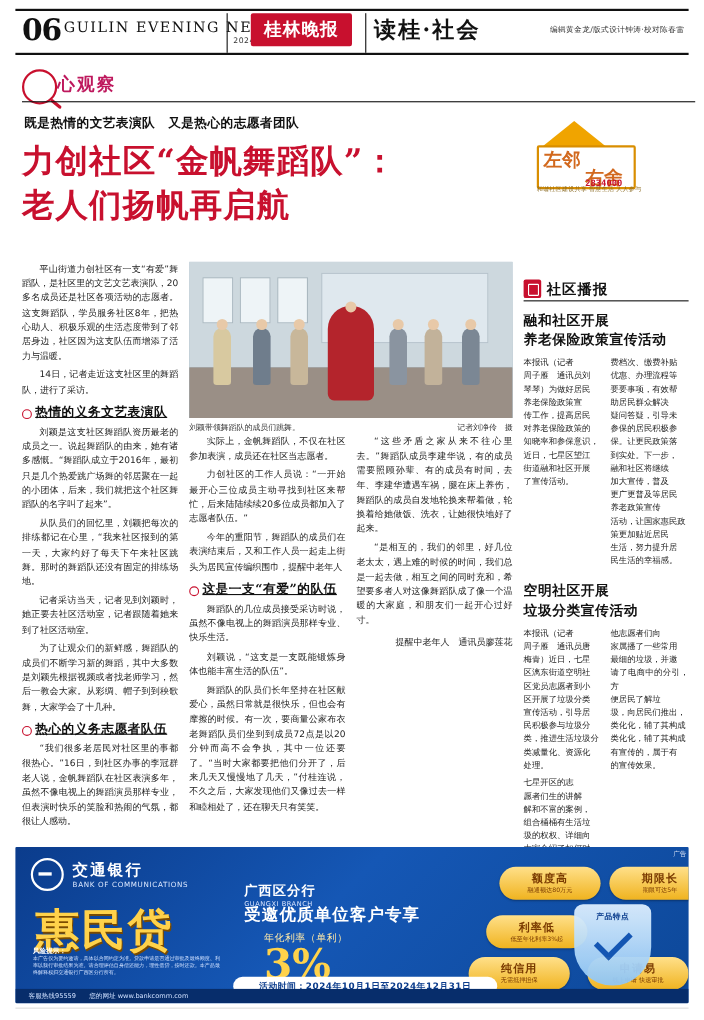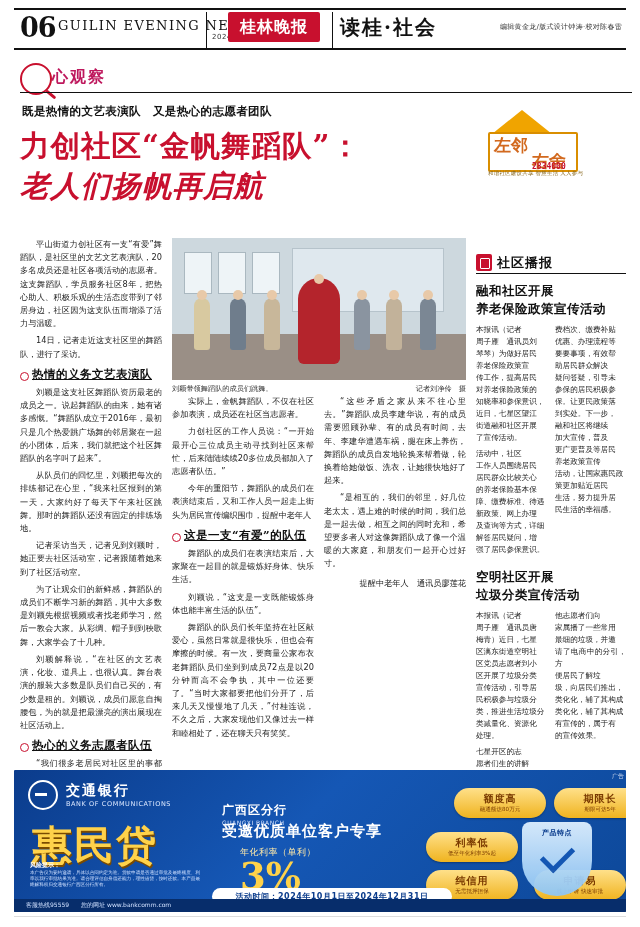--- a/index.html
+++ b/index.html
@@ -74,21 +74,21 @@
   .shoulder{
     position:absolute;left:22px;top:104px;width:420px;
     font-size:11.5px;font-weight:bold;color:#111;letter-spacing:.4px;
   }
   .headline{
     position:absolute;left:20px;top:126px;width:430px;
     font-family:"DejaVu Serif","Liberation Serif",serif;
     font-weight:bold;color:#c8102e;
     font-size:29.5px;line-height:40px;letter-spacing:1px;
   }
-  .headline .l2{display:block;font-style:italic;}
+  .headline .l2{display:block;}
 
   
   .artlogo{
     position:absolute;left:470px;top:110px;width:140px;height:82px;
   }
   .artlogo .house{
     position:absolute;left:22px;top:0px;width:0;height:0;
     border-left:30px solid transparent;border-right:30px solid transparent;
     border-bottom:24px solid #f0a400;
   }
@@ -212,21 +212,21 @@
   .ad .chip{
     position:absolute;width:92px;height:30px;border-radius:15px;
     background:linear-gradient(#ffe08a,#f0b31f);
     color:#7a3a00;display:flex;flex-direction:column;align-items:center;justify-content:center;
     box-shadow:0 1px 2px rgba(0,0,0,.3);
   }
   .ad .chip .t{font-size:10px;font-weight:bold;letter-spacing:1px;}
   .ad .chip .s{font-size:5.6px;}
   .ad .c1{left:440px;top:18px;}
   .ad .c2{left:540px;top:18px;}
-  .ad .c3{left:412px;top:62px;}
+  .ad .c3{left:428px;top:62px;}
   .ad .c4{left:412px;top:100px;}
   .ad .c5{left:520px;top:100px;}
   .ad .shield{
     position:absolute;left:508px;top:52px;width:70px;height:74px;
     background:linear-gradient(#dff0ff,#8fc6f5);
     border-radius:8px 8px 35px 35px;opacity:.95;
     display:flex;align-items:center;justify-content:center;
   }
   .ad .shield .tick{
     width:26px;height:14px;border-left:5px solid #1557b5;border-bottom:5px solid #1557b5;
@@ -317,31 +317,30 @@
   </div>
 
   <div class="col col1">
     <p>平山街道力创社区有一支“有爱”舞蹈队，是社区里的文艺文艺表演队，20多名成员还是社区各项活动的志愿者。这支舞蹈队，学员服务社区8年，把热心助人、积极乐观的生活态度带到了邻居身边，社区因为这支队伍而增添了活力与温暖。</p>
     <p>14日，记者走近这支社区里的舞蹈队，进行了采访。</p>
     <div class="sub-h">热情的义务文艺表演队</div>
     <p>刘颖是这支社区舞蹈队资历最老的成员之一。说起舞蹈队的由来，她有诸多感慨。“舞蹈队成立于2016年，最初只是几个热爱跳广场舞的邻居聚在一起的小团体，后来，我们就把这个社区舞蹈队的名字叫了起来”。</p>
     <p>从队员们的回忆里，刘颖把每次的排练都记在心里，“我来社区报到的第一天，大家约好了每天下午来社区跳舞。那时的舞蹈队还没有固定的排练场地。</p>
     <p>记者采访当天，记者见到刘颖时，她正要去社区活动室，记者跟随着她来到了社区活动室。</p>
     <p>为了让观众们的新鲜感，舞蹈队的成员们不断学习新的舞蹈，其中大多数是刘颖先根据视频或者找老师学习，然后一教会大家。从彩绸、帽子到到秧歌舞，大家学会了十几种。</p>
-    <p>刘颖解释说，“在社区的文艺表演，化妆、道具上，也很认真。舞台表演的服装大多数是队员们自己买的，有少数是租的。刘颖说，成员们愿意自掏腰包，为的就是把最漂亮的演出展现在社区活动上。</p>
     <div class="sub-h">热心的义务志愿者队伍</div>
     <p>“我们很多老居民对社区里的事都很热心。”16日，到社区办事的李冠群老人说，金帆舞蹈队在社区表演多年，虽然不像电视上的舞蹈演员那样专业，但表演时快乐的笑脸和热闹的气氛，都很让人感动。</p>
   </div>
 
   <div class="col col2">
     <p>实际上，金帆舞蹈队，不仅在社区参加表演，成员还在社区当志愿者。</p>
     <p>力创社区的工作人员说：“一开始最开心三位成员主动寻找到社区来帮忙，后来陆陆续续20多位成员都加入了志愿者队伍。”</p>
     <p>今年的重阳节，舞蹈队的成员们在表演结束后，又和工作人员一起走上街头为居民宣传编织围巾，提醒中老年人</p>
     <div class="sub-h">这是一支“有爱”的队伍</div>
-    <p>舞蹈队的成员们在表演结束后，大家聚在一起目的就是锻炼好身体、快乐生活。</p>
+    <p>舞蹈队的几位成员接受采访时说，虽然不像电视上的舞蹈演员那样专业、快乐生活。</p>
     <p>刘颖说，“这支是一支既能锻炼身体也能丰富生活的队伍”。</p>
     <p>舞蹈队的队员们长年坚持在社区献爱心，虽然日常就是很快乐，但也会有摩擦的时候。有一次，要商量公家布衣老舞蹈队员们坐到到成员72点是以20分钟而高不会争执，其中一位还要了。“当时大家都要把他们分开了，后来几天又慢慢地了几天，”付桂连说，不久之后，大家发现他们又像过去一样和睦相处了，还在聊天只有笑笑。</p>
   </div>
 
   <div class="col col3">
     <p>“这些矛盾之家从来不往心里去。”舞蹈队成员李建华说，有的成员需要照顾孙辈、有的成员有时间，去年、李建华遭遇车祸，腿在床上养伤，舞蹈队的成员自发地轮换来帮着做，轮换着给她做饭、洗衣，让她很快地好了起来。</p>
     <p>“是相互的，我们的邻里，好几位老太太，遇上难的时候的时间，我们总是一起去做，相互之间的同时充和，希望要多者人对这像舞蹈队成了像一个温暖的大家庭，和朋友们一起开心过好寸。</p>
     <p style="text-align:right;text-indent:0;margin-top:6px;">提醒中老年人　通讯员廖莲花</p>
   </div>
 
@@ -359,29 +358,20 @@
         <p style="white-space:pre-line;text-indent:0;">本报讯（记者
 周子雁　通讯员刘
 琴琴）为做好居民
 养老保险政策宣
 传工作，提高居民
 对养老保险政策的
 知晓率和参保意识，
 近日，七星区望江
 街道融和社区开展
 了宣传活动。</p>
-        <p style="white-space:pre-line;text-indent:0;">活动中，社区
-工作人员围绕居民
-居民群众比较关心
-的养老保险基本保
-障、缴费标准、待遇
-新政策、网上办理
-及查询等方式，详细
-解答居民疑问，增
-强了居民参保意识。</p>
       </div>
       <div class="c">
         <p style="white-space:pre-line;text-indent:0;">费档次、缴费补贴
 优惠、办理流程等
 要要事项，有效帮
 助居民群众解决
 疑问答疑，引导未
 参保的居民积极参
 保。让更民政策落
 到实处。下一步，

